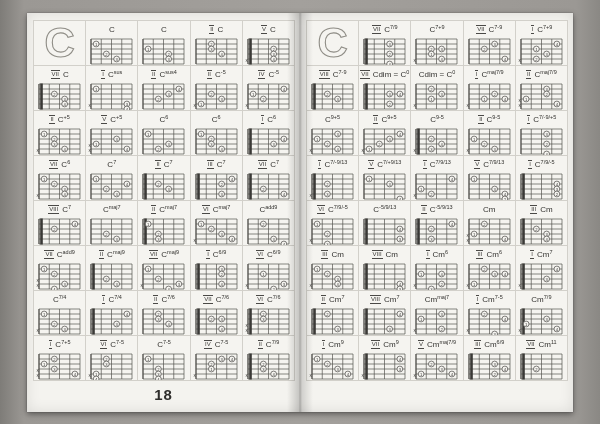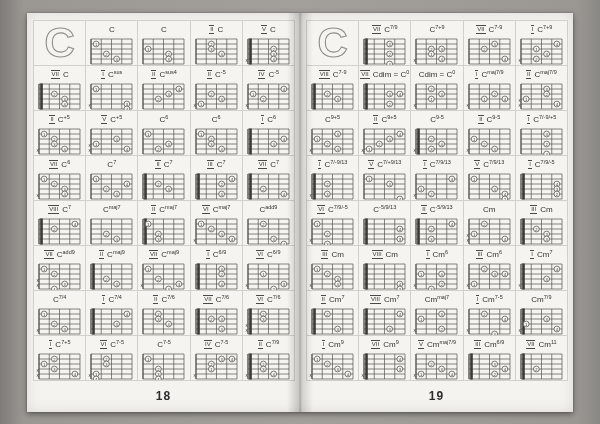--- a/index.html
+++ b/index.html
@@ -46,21 +46,21 @@
   }
   .pos{
     font-size:6px;color:#3c3b38;line-height:7px;
     border-top:1px solid #4a4946;border-bottom:1px solid #4a4946;padding:0 1px;
   }
   .nm{font-size:8px;color:#33322f;line-height:9px;letter-spacing:0;}
   .nm sup{font-size:5.5px;vertical-align:3px;letter-spacing:0;}
   .board{display:block;margin:2px auto 0 auto;}
   .pagenum{
     position:absolute;bottom:9px;left:0;width:100%;text-align:center;
-    font-size:12px;font-weight:bold;color:#2e2d2b;letter-spacing:1px;
+    font-size:15px;font-weight:bold;color:#2e2d2b;letter-spacing:1px;
   }
   
   .spread:before{content:"";position:absolute;left:0;top:0;width:100%;height:100%;
     box-shadow:inset 0 0 14px rgba(0,0,0,.10);pointer-events:none;}
 </style>
 </head>
 <body>
 
 <div class="photo">
   <div class="spread">
@@ -2246,17 +2246,16 @@
                 <line x1="23.5" y1="3" x2="23.5" y2="28" stroke="#55534f" stroke-width="0.7"></line>
                 <line x1="33.75" y1="3" x2="33.75" y2="28" stroke="#55534f" stroke-width="0.7"></line>
                 <line x1="44" y1="3" x2="44" y2="28" stroke="#55534f" stroke-width="0.7"></line>
                 <rect x="4.2" y="2.5" width="2.6" height="26" fill="#3a3936"></rect>
                 <circle cx="18.375" cy="18" r="2.9" fill="#f5f4f0" stroke="#4a4946" stroke-width="0.7"></circle>
                 <text x="18.375" y="19.6" font-size="4.2" text-anchor="middle" fill="#3a3936" font-family="Liberation Sans, sans-serif">2</text>
               </svg>
             </div>
           </div>
         </div>
-        <div class="pagenum">19</div>
       </div>
       <div class="gutter"></div>
   </div>
 </div>
 
 </body></html>

